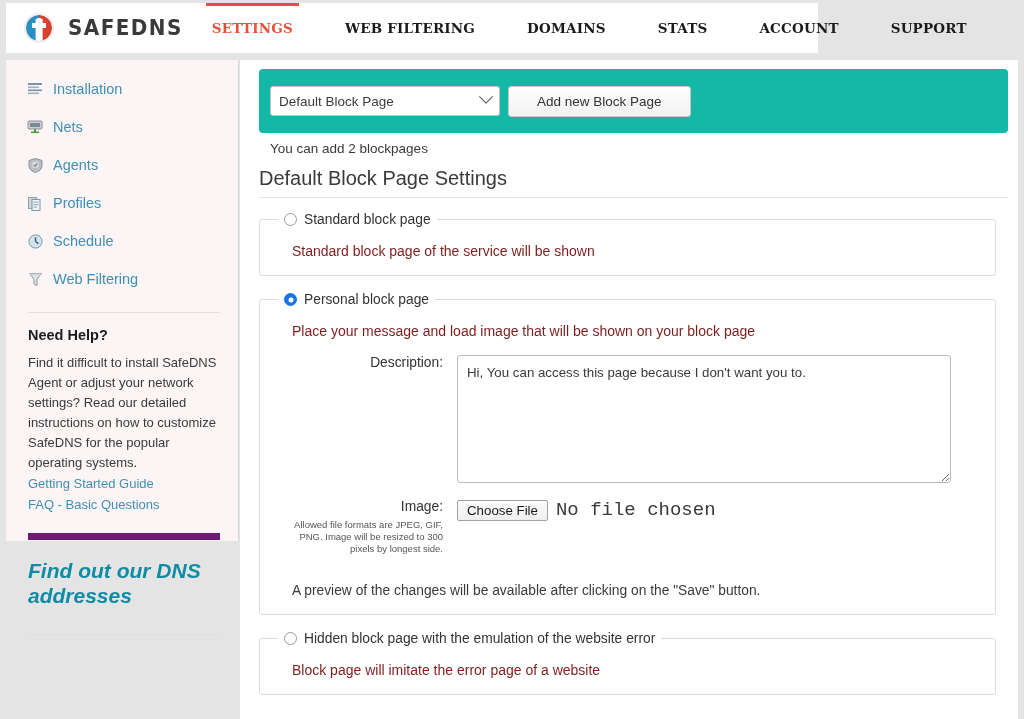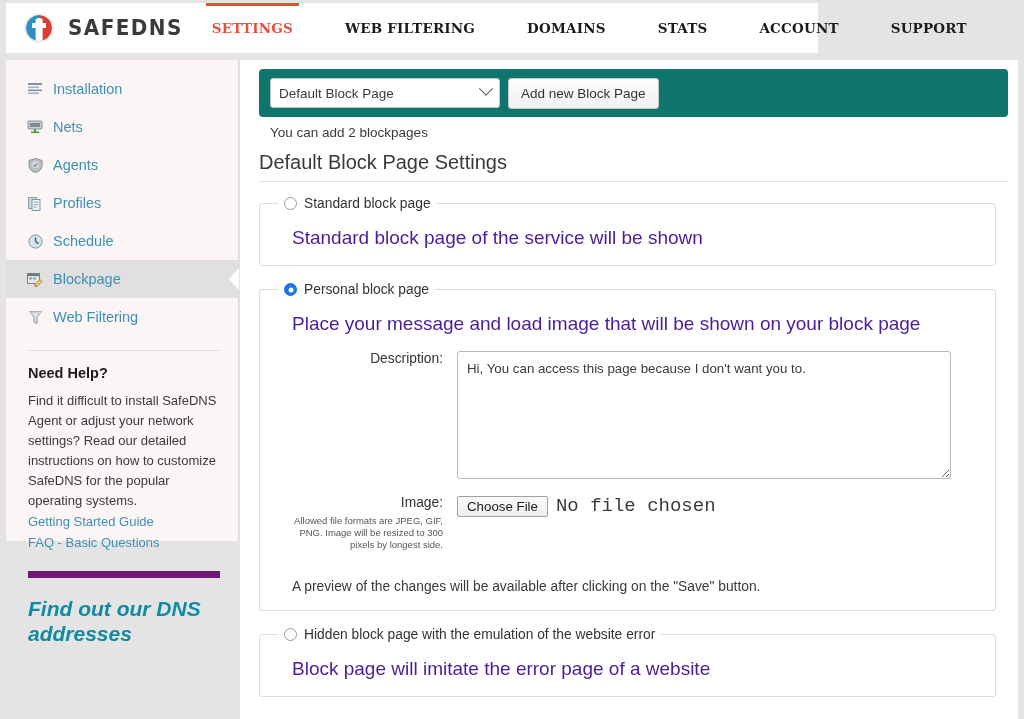--- a/index.html
+++ b/index.html
@@ -190,23 +190,23 @@
 
   
   .main {
     position: absolute;
     left: 240px; top: 60px;
     width: 778px; height: 659px;
     background: #ffffff;
     padding: 9px 10px 0 19px;
   }
   .toolbar {
-    background: #0f766e;
+    background: #14b8a6;
     border-radius: 4px;
-    height: 48px;
+    height: 64px;
     display: flex;
     align-items: center;
     padding: 0 11px;
     margin-bottom: 8px;
   }
   .select {
     width: 230px;
     height: 30px;
     background: #ffffff;
     border: 1px solid #c4c4c4;
@@ -225,21 +225,21 @@
     border-bottom: 1.6px solid #5a5a5a;
     transform: rotate(45deg) translate(-3px,-3px);
     flex: none;
   }
   .btn {
     margin-left: 8px;
     height: 31px;
     background: linear-gradient(#fdfdfd,#f1f1f1);
     border: 1px solid #c8c8c8;
     border-radius: 3px;
-    padding: 0 12px;
+    padding: 0 28px;
     font-size: 13.5px;
     color: #333;
     display: flex;
     align-items: center;
     cursor: pointer;
   }
   .hint {
     font-size: 13.5px;
     color: #3a3a3a;
     padding-left: 11px;
@@ -288,22 +288,22 @@
   .radio.checked::after {
     content: "";
     position: absolute;
     left: 50%; top: 50%;
     transform: translate(-50%,-50%);
     width: 5px; height: 5px;
     border-radius: 50%;
     background: #ffffff;
   }
   .sec-desc {
-    font-size: 19px;
-    color: #4c1d95;
+    font-size: 14px;
+    color: #7f1d1d;
     padding: 10px 0 0 14px;
   }
   .field-row {
     display: flex;
     margin-top: 16px;
     padding-left: 14px;
   }
   .field-label-col {
     width: 165px;
     text-align: right;
@@ -440,33 +440,20 @@
       <span class="menu-icon">
         <svg width="15" height="15" viewBox="0 0 15 15">
           <circle cx="7.5" cy="7.5" r="6.6" fill="#d4e4ee" stroke="#7e96a6"></circle>
           <path d="M7.5 7.5 V3.4" stroke="#3c5866" stroke-width="1.4"></path>
           <path d="M7.5 7.5 L10.4 9.6" stroke="#3c5866" stroke-width="1.4"></path>
         </svg>
       </span>
       <span class="menu-label">Schedule</span>
     </div>
 
-    <div class="menu-item active">
-      <span class="menu-icon">
-        <svg width="16" height="15" viewBox="0 0 16 15">
-          <rect x="0.5" y="1.5" width="12" height="10" fill="#e3e6e8" stroke="#7c858c"></rect>
-          <rect x="0.5" y="1.5" width="12" height="2.6" fill="#6f7980"></rect>
-          <rect x="2" y="5.5" width="3" height="2" fill="#9aa3a9"></rect>
-          <rect x="6" y="5.5" width="3" height="2" fill="#9aa3a9"></rect>
-          <path d="M8 12.5 L13 7.5 L15 9.5 L10 14.5 Z" fill="#f2d16b" stroke="#a98f2f"></path>
-          <path d="M8 12.5 L10 14.5 L7.4 15 Z" fill="#d9534f"></path>
-        </svg>
-      </span>
-      <span class="menu-label">Blockpage</span>
-    </div>
 
     <div class="menu-item">
       <span class="menu-icon">
         <svg width="15" height="15" viewBox="0 0 15 15">
           <path d="M1.5 1.5 H13.5 L9 7.2 V13.5 L6 12 V7.2 Z" fill="#dfe4e7" stroke="#8d959b"></path>
           <path d="M1.5 1.5 H13.5 L11.8 3.6 H3.2 Z" fill="#cfd5d9"></path>
         </svg>
       </span>
       <span class="menu-label">Web Filtering</span>
     </div>

